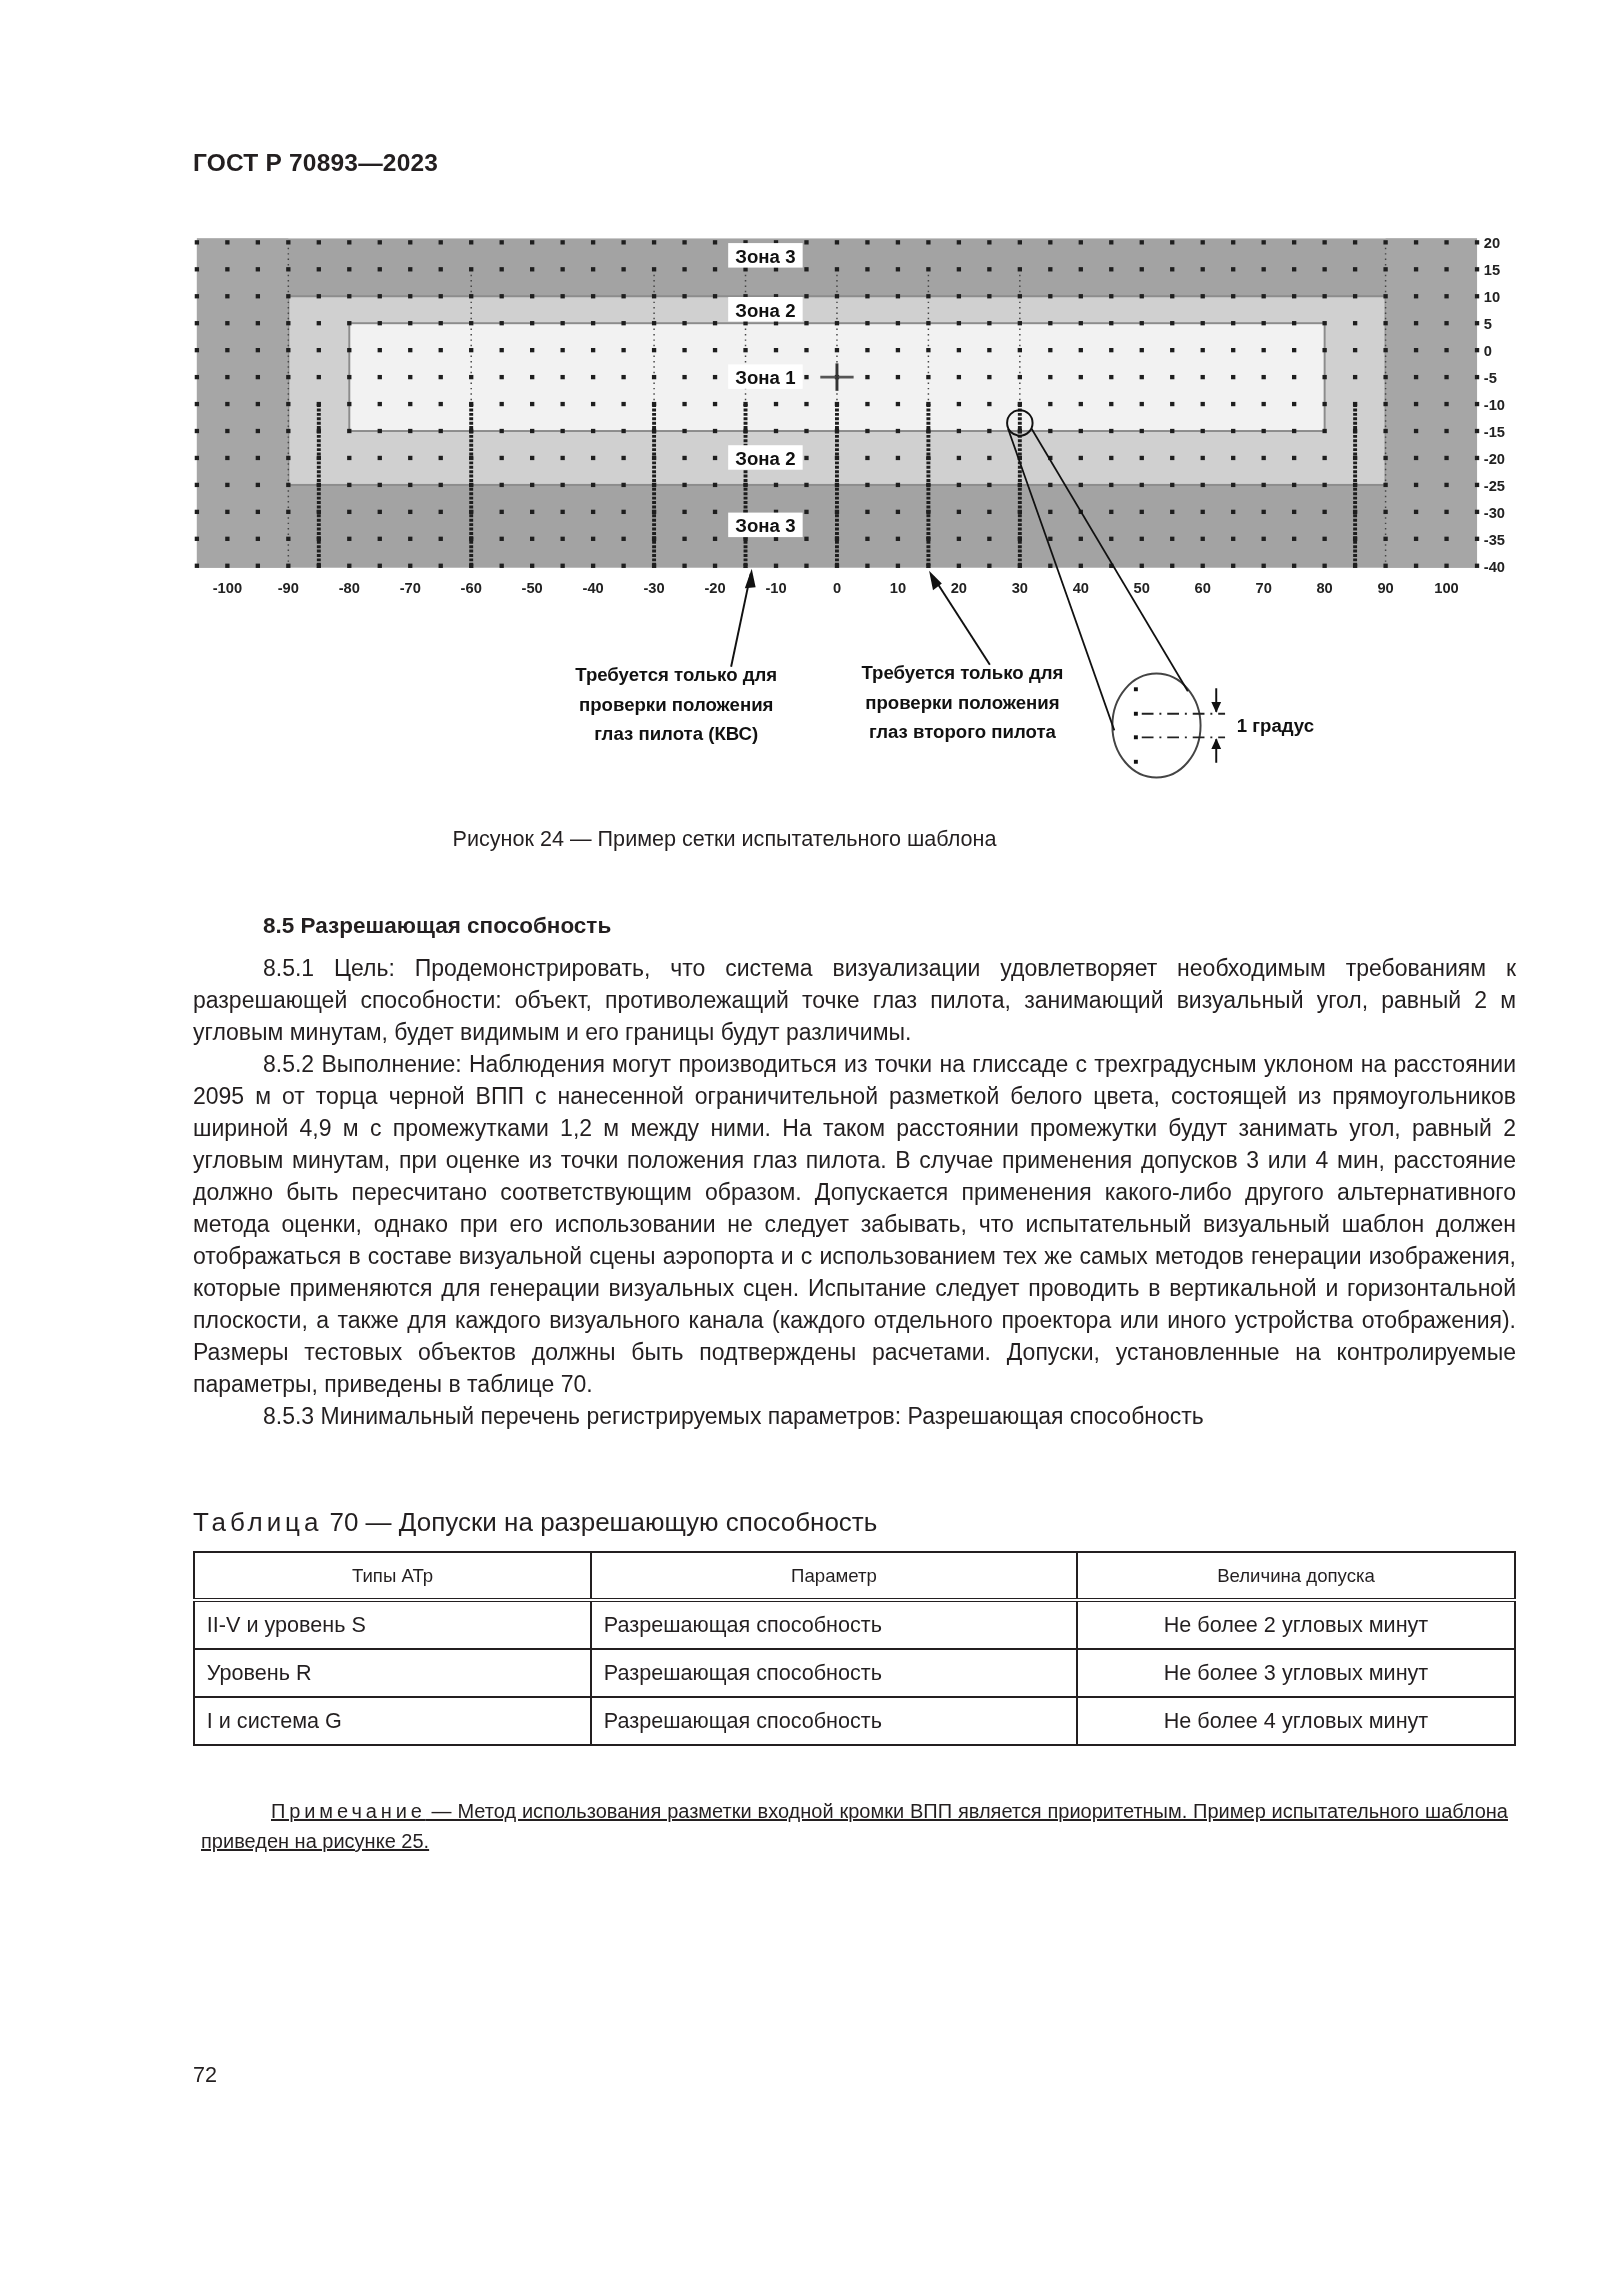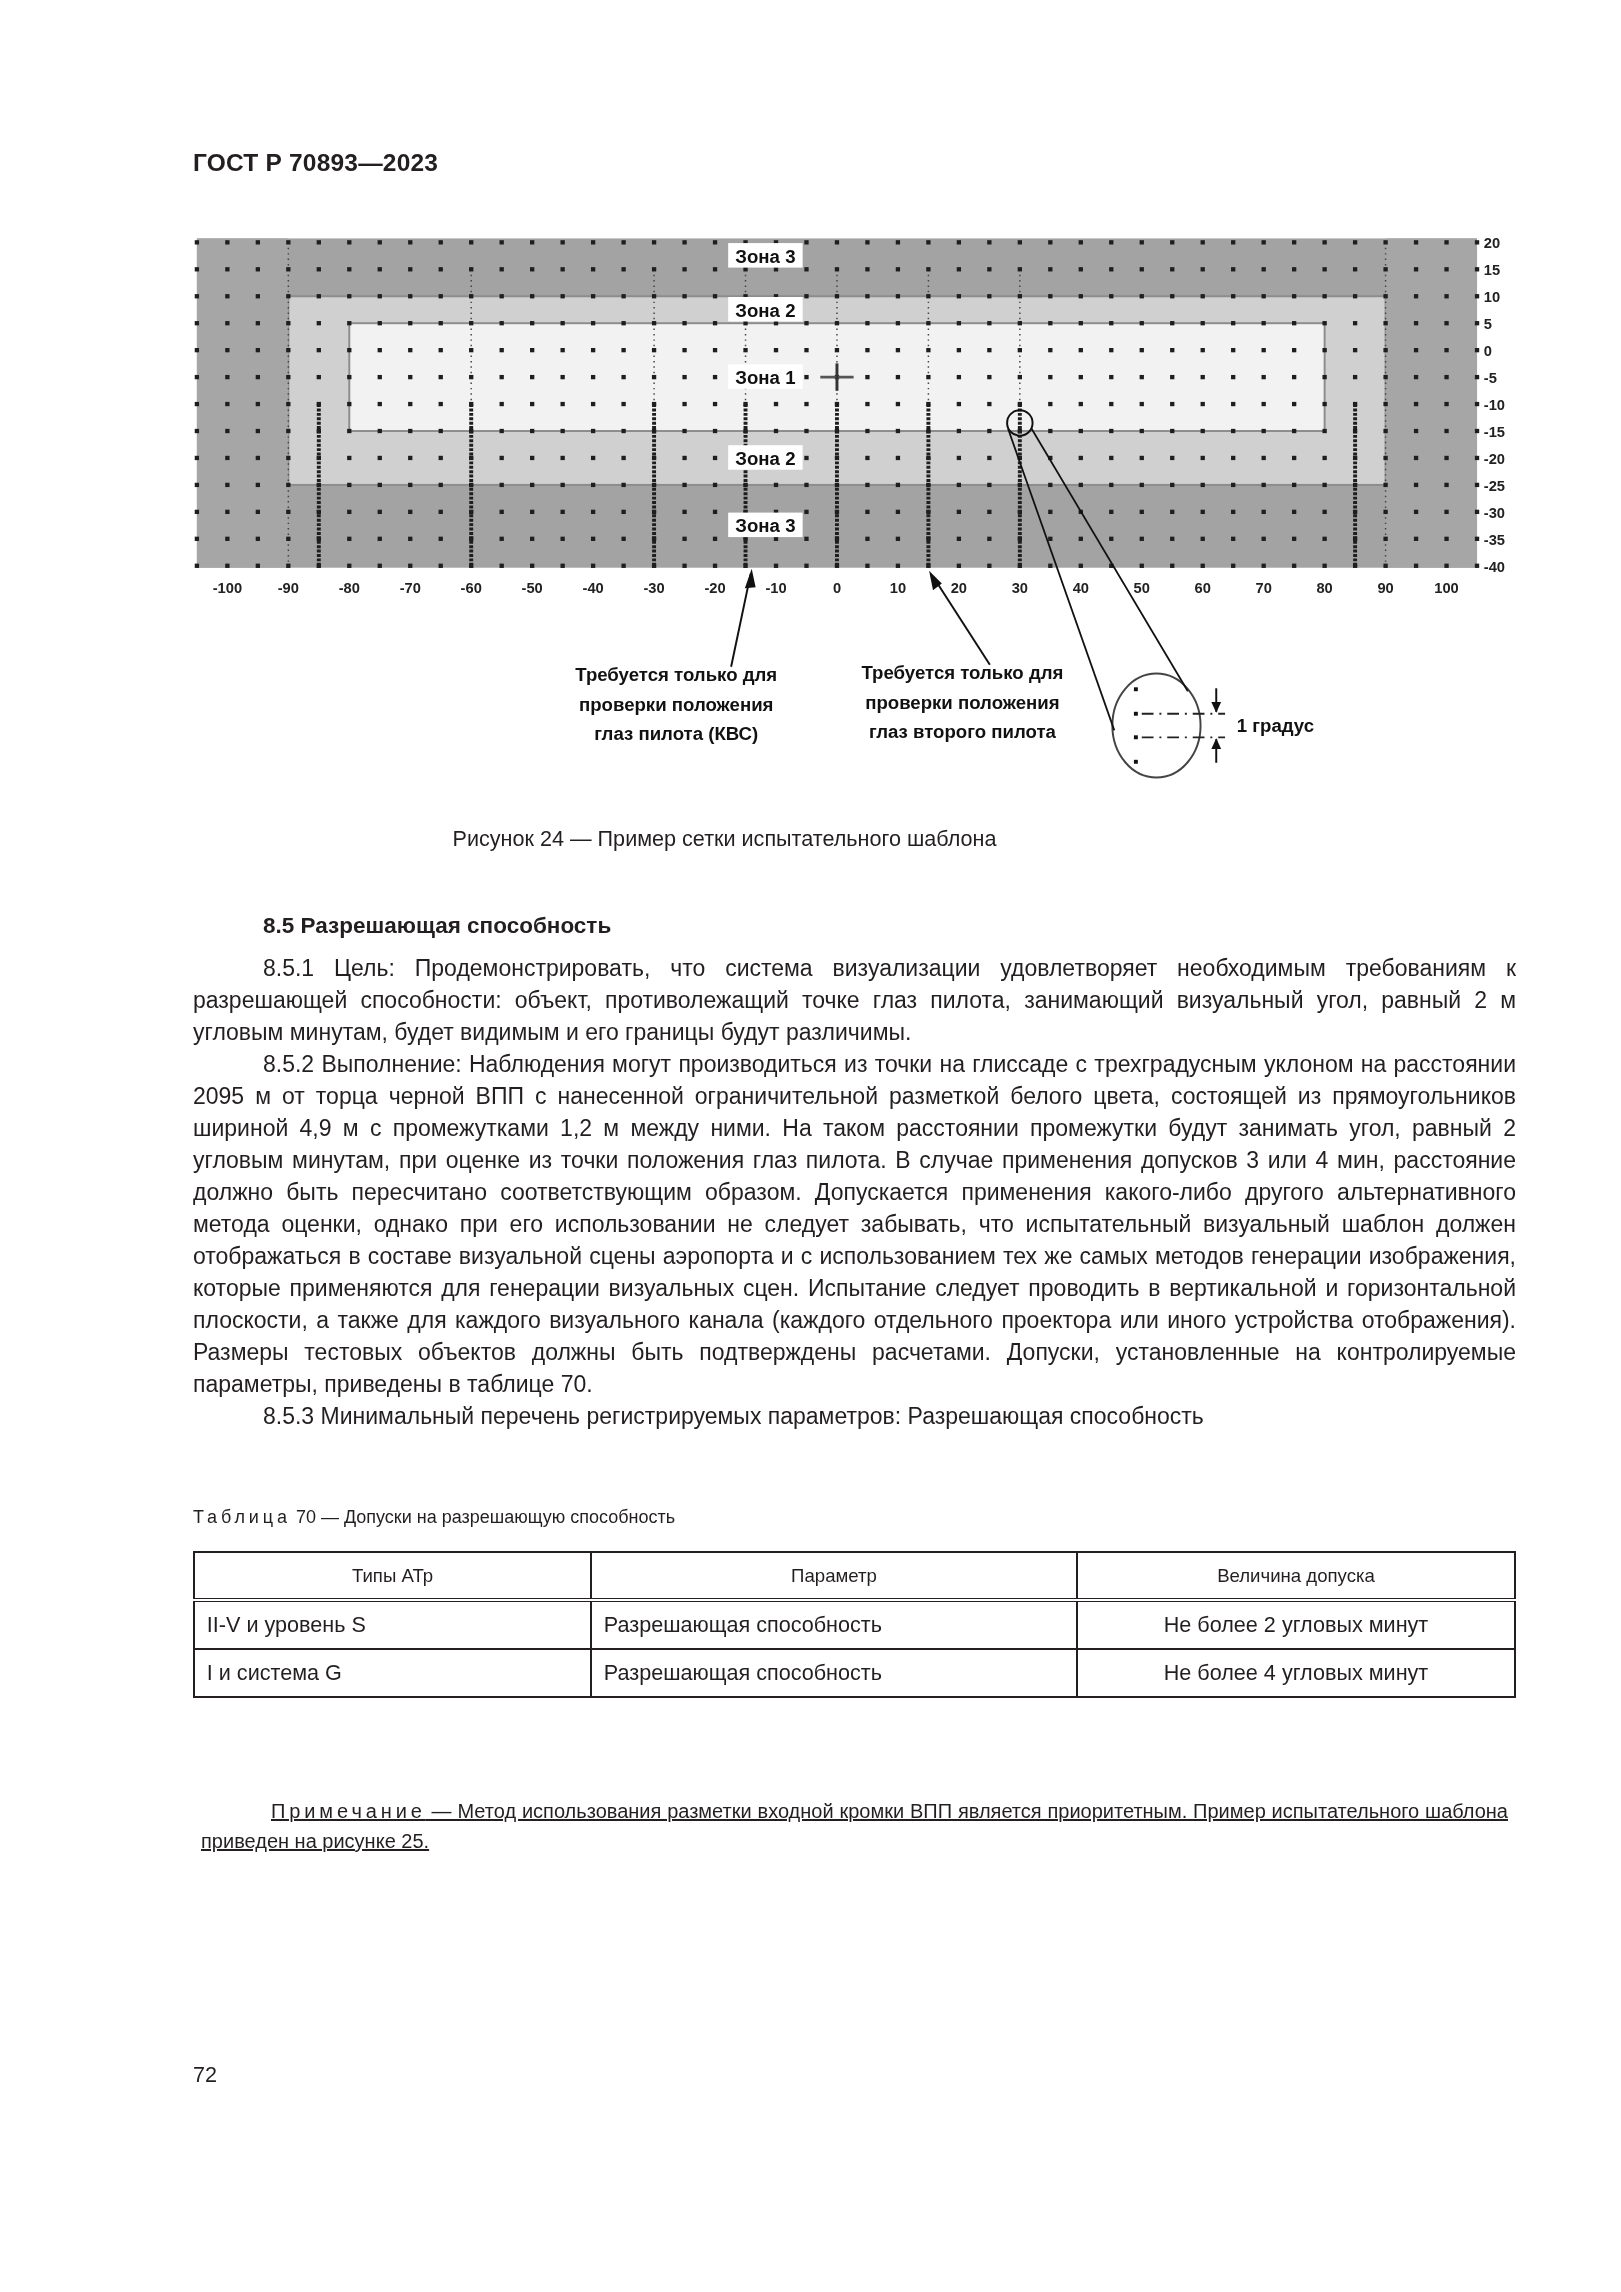--- a/index.html
+++ b/index.html
@@ -5,21 +5,21 @@
   html, body { margin: 0; padding: 0; background: #ffffff; }
   body { width: 1621px; height: 2293px; position: relative; overflow: hidden;
          font-family: "Liberation Sans", sans-serif; color: #231f20; }
   .abs { position: absolute; }
   .doc-header { left: 193px; top: 149px; font-size: 24.5px; font-weight: bold; letter-spacing: 0.2px; }
   #figure { position: absolute; left: 0; top: 0; width: 1621px; height: 814px; }
   .fig-caption { left: 0; width: 1449px; top: 826px; text-align: center; font-size: 21.6px; }
   .section-title { left: 263px; top: 913px; font-size: 22.5px; font-weight: bold; }
   .body-text { left: 193px; width: 1323px; font-size: 23px; line-height: 32px; text-align: justify; }
   .body-text p { margin: 0; text-indent: 70px; }
-  .table-caption { left: 193px; top: 1507px; font-size: 18px; }
+  .table-caption { left: 193px; top: 1507px; font-size: 26px; }
   .table-caption .spaced { letter-spacing: 3.9px; }
   table.tol { position: absolute; left: 193px; top: 1551px; width: 1323px; border-collapse: collapse; font-size: 21.6px; border-radius: 17px; }
   table.tol th, table.tol td { border: 2px solid #231f20; }
   table.tol th { font-weight: normal; font-size: 18.6px; height: 43px; text-align: center; }
   table.tol tr.head { border-bottom: 4.9px double #231f20; }
   table.tol td { height: 46px; padding: 0 11.8px; }
   table.tol td.c { text-align: center; }
   table.tol td.l { text-align: left; margin-left: 8px; }
   .note { left: 193px; width: 1323px; top: 1788px; font-size: 20px; line-height: 30px; text-align: justify; }
   .note .first { text-indent: 70px; margin: 8px; text-decoration: underline; }
@@ -727,20 +727,25 @@
     <th>Типы АТр</th>
     <th>Параметр</th>
     <th>Величина допуска</th>
   </tr>
   <tr>
     <td class="l">II-V и уровень S</td>
     <td class="l">Разрешающая способность</td>
     <td class="c">Не более 2 угловых минут</td>
   </tr>
   <tr>
+    <td class="l">Уровень R</td>
+    <td class="l">Разрешающая способность</td>
+    <td class="c">Не более 3 угловых минут</td>
+  </tr>
+  <tr>
     <td class="l">I и система G</td>
     <td class="l">Разрешающая способность</td>
     <td class="c">Не более 4 угловых минут</td>
   </tr>
 </tbody>
   </table>
 
 <div class="abs note">
   <p class="first"><span class="spaced">Примечание</span><span> — Метод использования разметки входной кромки ВПП является приоритетным. Пример испытательного шаблона приведен на рисунке 25.</span></p>
 </div>

